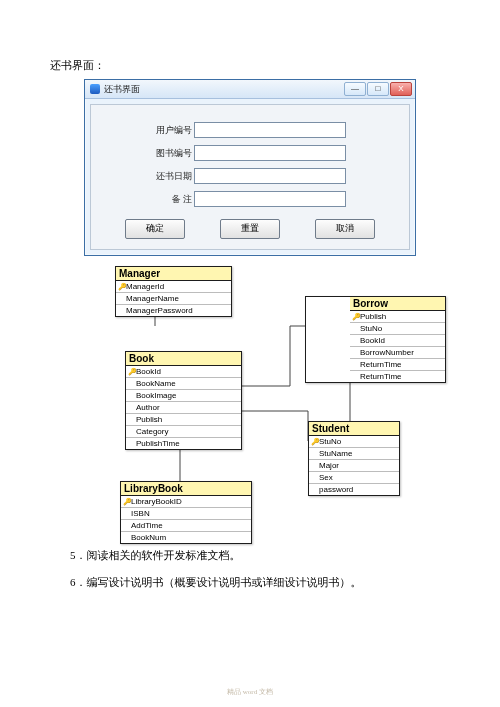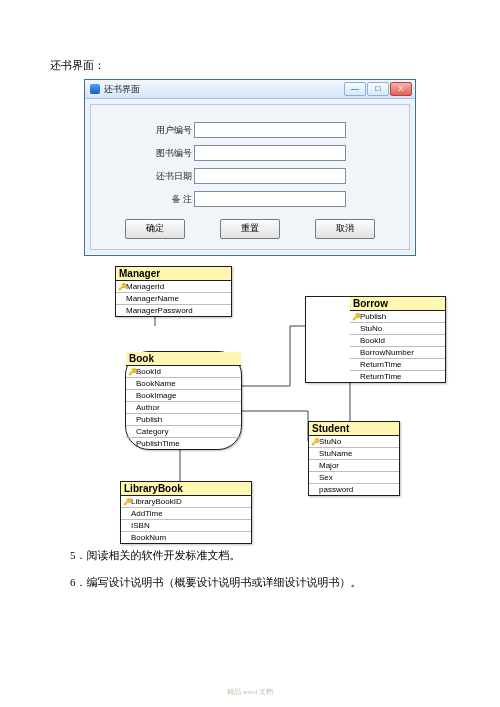--- a/index.html
+++ b/index.html
@@ -236,21 +236,21 @@
             <span class="keyicon"></span>
             <span>ReturnTime</span>
           </div>
           <div class="erow">
             <span class="keyicon"></span>
             <span>ReturnTime</span>
           </div>
         </div>
     </div>
 
-    <div class="entity" style="left:35px; top:85px; width:115px;border-radius:24px;">
+    <div class="entity" style="left:35px; top:85px; width:115px;">
       <div class="ename">Book</div>
       <div class="ebody">
           <div class="erow">
             <span class="keyicon">🔑</span>
             <span>BookId</span>
           </div>
           <div class="erow">
             <span class="keyicon"></span>
             <span>BookName</span>
           </div>
@@ -305,25 +305,25 @@
 
     <div class="entity" style="left:30px; top:215px; width:130px;">
       <div class="ename">LibraryBook</div>
       <div class="ebody">
           <div class="erow">
             <span class="keyicon">🔑</span>
             <span>LibraryBookID</span>
           </div>
           <div class="erow">
             <span class="keyicon"></span>
+            <span>ISBN</span>
+          </div>
+          <div class="erow">
+            <span class="keyicon"></span>
             <span>AddTime</span>
-          </div>
-          <div class="erow">
-            <span class="keyicon"></span>
-            <span>ISBN</span>
           </div>
           <div class="erow">
             <span class="keyicon"></span>
             <span>BookNum</span>
           </div>
         </div>
     </div>
   </div>
 
   <div class="para numbered">5．阅读相关的软件开发标准文档。</div>

